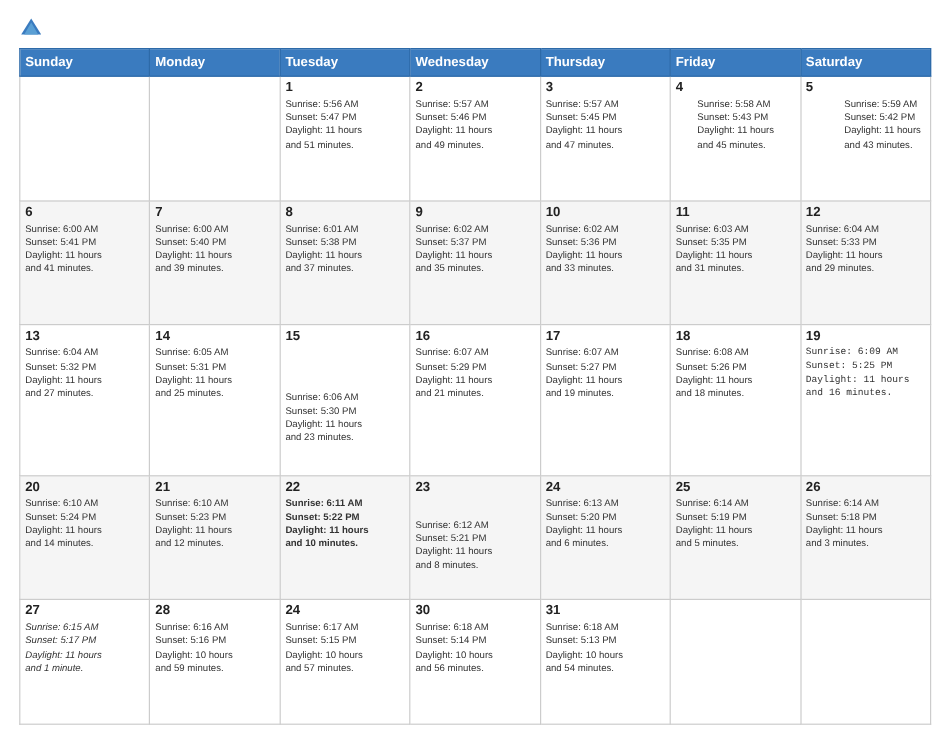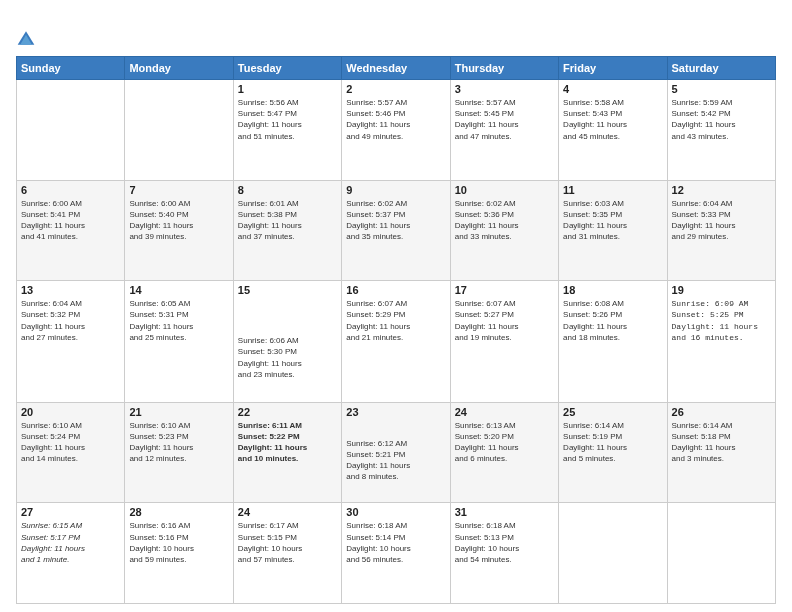--- a/index.html
+++ b/index.html
@@ -6,21 +6,21 @@
     body {
       width: 792px;
       height: 612px;
       font-family: Arial, sans-serif;
       background: #fff;
       overflow: hidden;
     }
     .page {
       width: 792px;
       height: 612px;
-      padding: 28px 16px 8px 16px;
+      padding: 12px 16px 8px 16px;
       display: flex;
       flex-direction: column;
     }
     .header {
       display: flex;
       align-items: flex-start;
       justify-content: space-between;
       margin-bottom: 8px;
     }
     .logo {
@@ -151,28 +151,28 @@
           </td>
           <td>
             <span class="day-number">3</span>
             <div class="cell-text" style="white-space: pre-line;">Sunrise: 5:57 AM
 Sunset: 5:45 PM
 Daylight: 11 hours
 and 47 minutes.</div>
           </td>
           <td>
             <span class="day-number">4</span>
-            <div class="cell-text" style="white-space: pre-line;">Sunrise: 5:58 AM
+            <div class="cell-text" style="white-space: pre-line; margin-left: 18px;">Sunrise: 5:58 AM
 Sunset: 5:43 PM
 Daylight: 11 hours
 and 45 minutes.</div>
           </td>
           <td>
             <span class="day-number">5</span>
-            <div class="cell-text" style="white-space: pre-line;">Sunrise: 5:59 AM
+            <div class="cell-text" style="white-space: pre-line; margin-left: 32px;">Sunrise: 5:59 AM
 Sunset: 5:42 PM
 Daylight: 11 hours
 and 43 minutes.</div>
           </td>
         </tr>
         <tr>
           <td>
             <span class="day-number">6</span>
             <div class="cell-text" style="white-space: pre-line;">Sunrise: 6:00 AM
 Sunset: 5:41 PM

